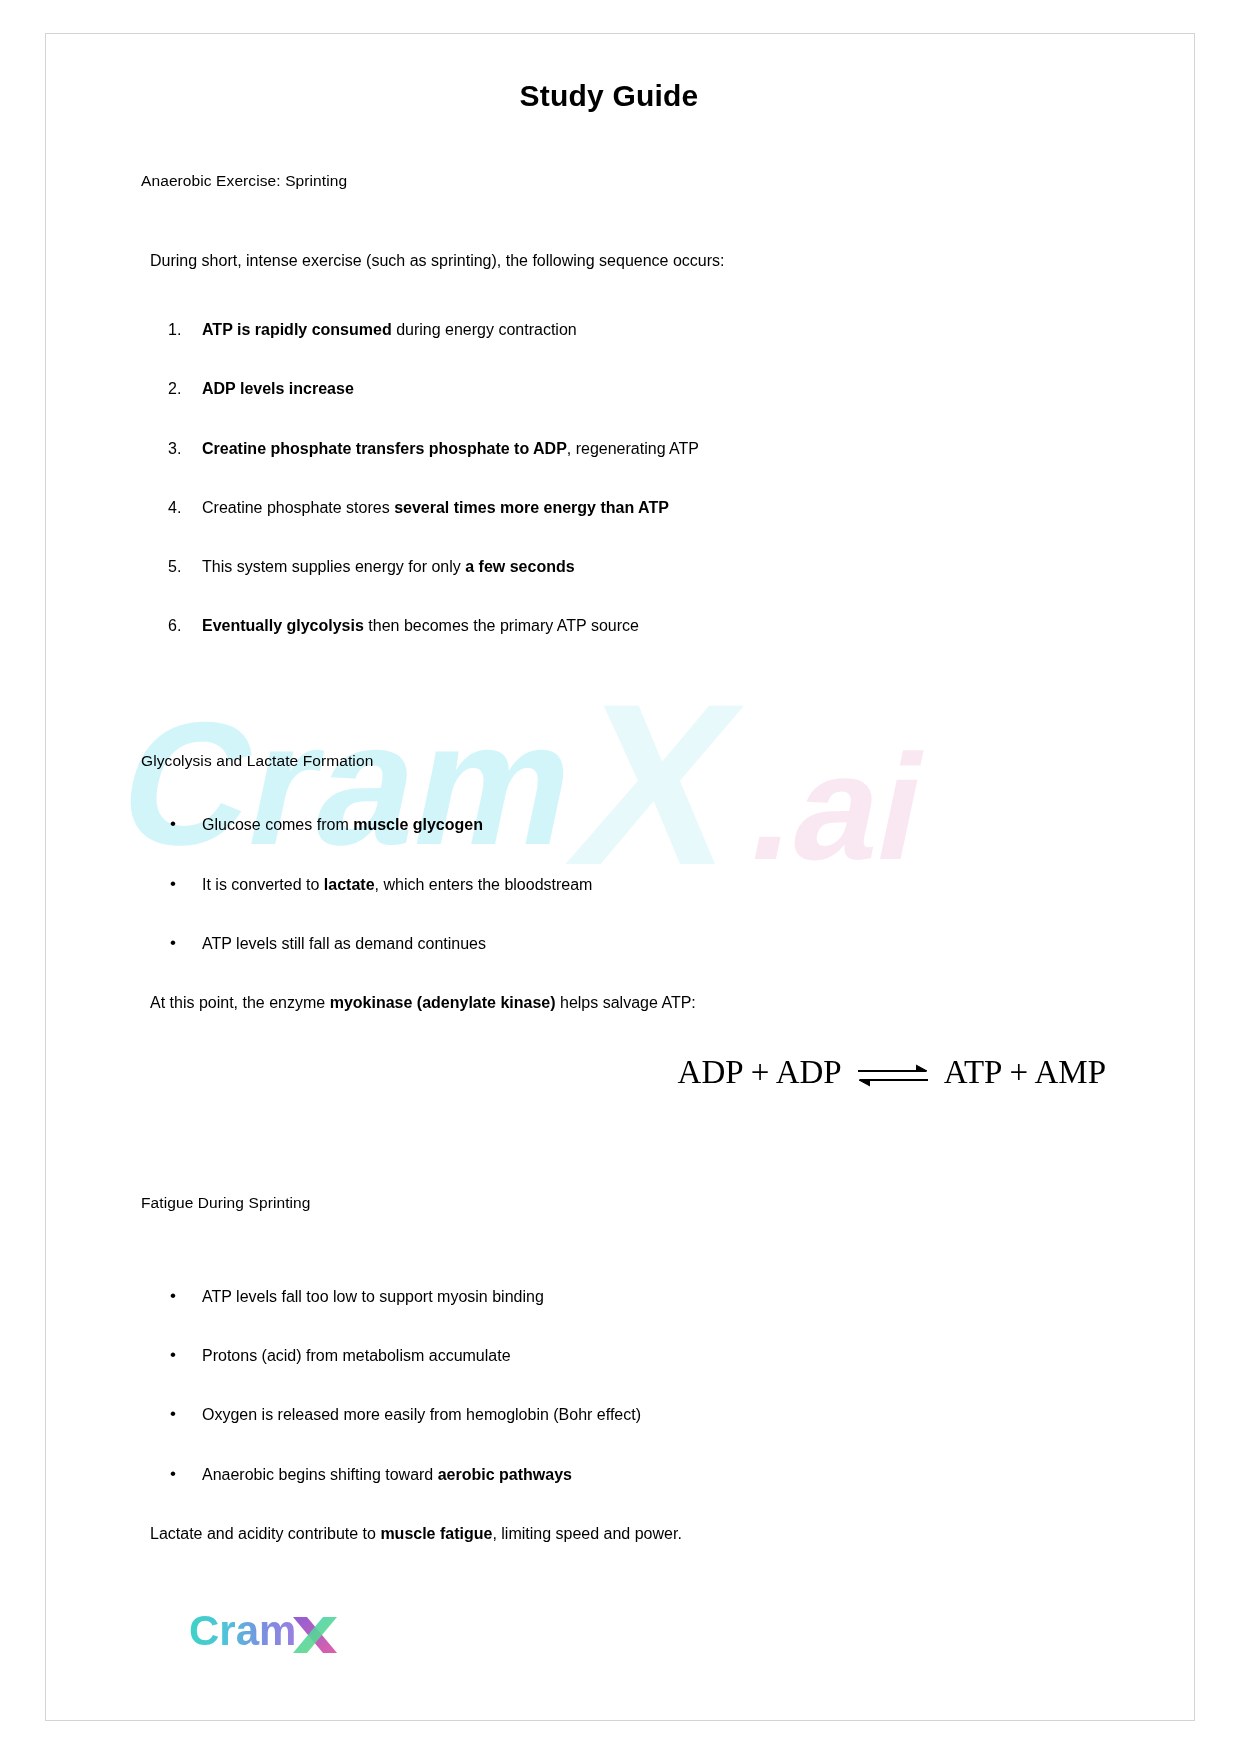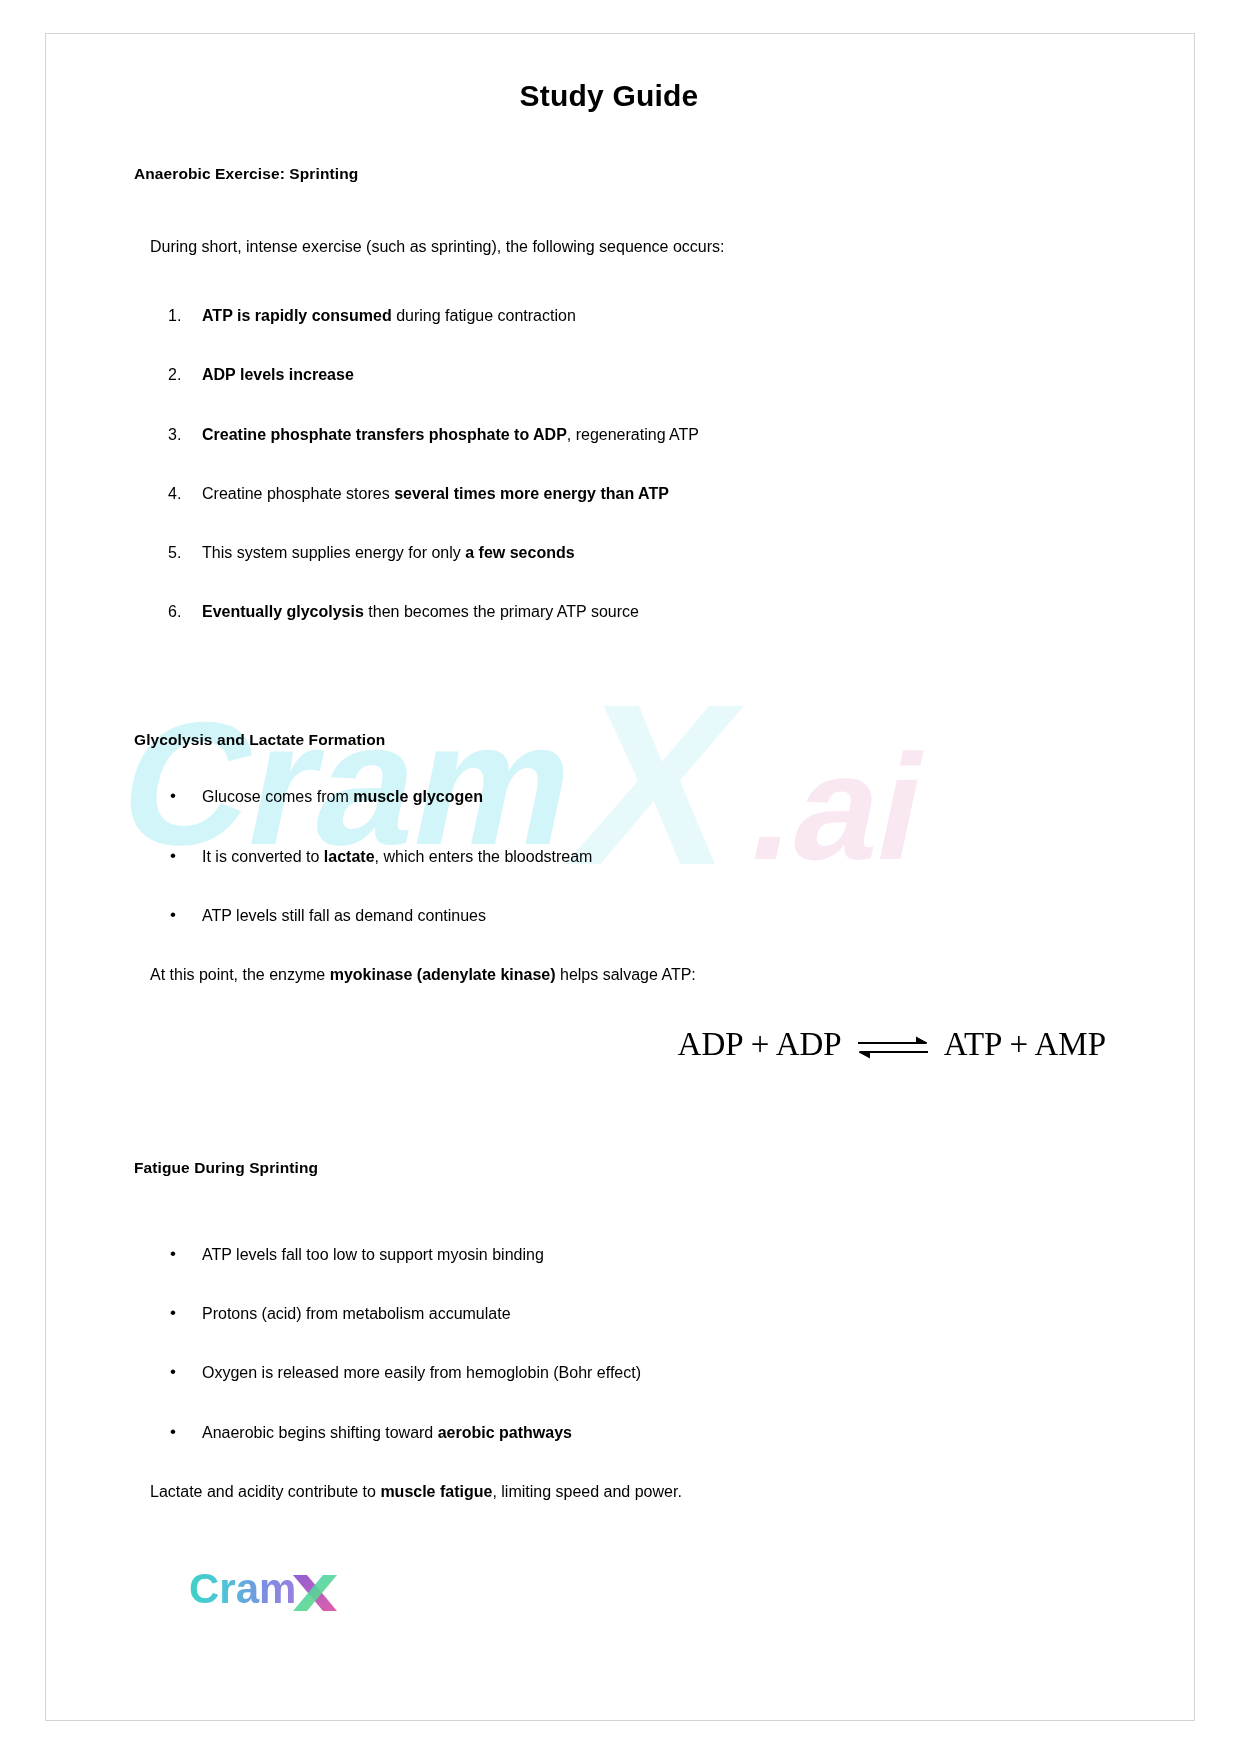--- a/index.html
+++ b/index.html
@@ -51,22 +51,22 @@
     font-weight: bold;
     letter-spacing: 0.2px;
     margin: 0;
     padding-top: 45px;
     padding-right: 22px;
   }
 
   
   .section-heading {
     font-size: 15.5px;
-    font-weight: bold;
-    margin: 0;
+    font-weight: normal;
+    margin: 7px;
     padding: 0;
     letter-spacing: 0.1px;
   }
   .para {
     font-size: 16px;
     margin: 16px;
     line-height: 1.45;
   }
   ol.num-list, ul.bullet-list {
     margin: 0;
@@ -147,21 +147,21 @@
     <div class="sp-1"></div>
 
     <div class="section-heading">Anaerobic Exercise: Sprinting</div>
     <div class="sp-2"></div>
     <p class="para">During short, intense exercise (such as sprinting), the following sequence occurs:</p>
     <div class="sp-4"></div>
 
     <ol class="num-list">
       <li>
         <span class="marker">1.</span>
-        <b>ATP is rapidly consumed</b><span> during fatigue contraction</span>
+        <b>ATP is rapidly consumed</b><span> during energy contraction</span>
       </li>
       <li>
         <span class="marker">2.</span>
         <b>ADP levels increase</b><span></span>
       </li>
       <li>
         <span class="marker">3.</span>
         <b>Creatine phosphate transfers phosphate to ADP</b><span>, regenerating ATP</span>
       </li>
       <li>

